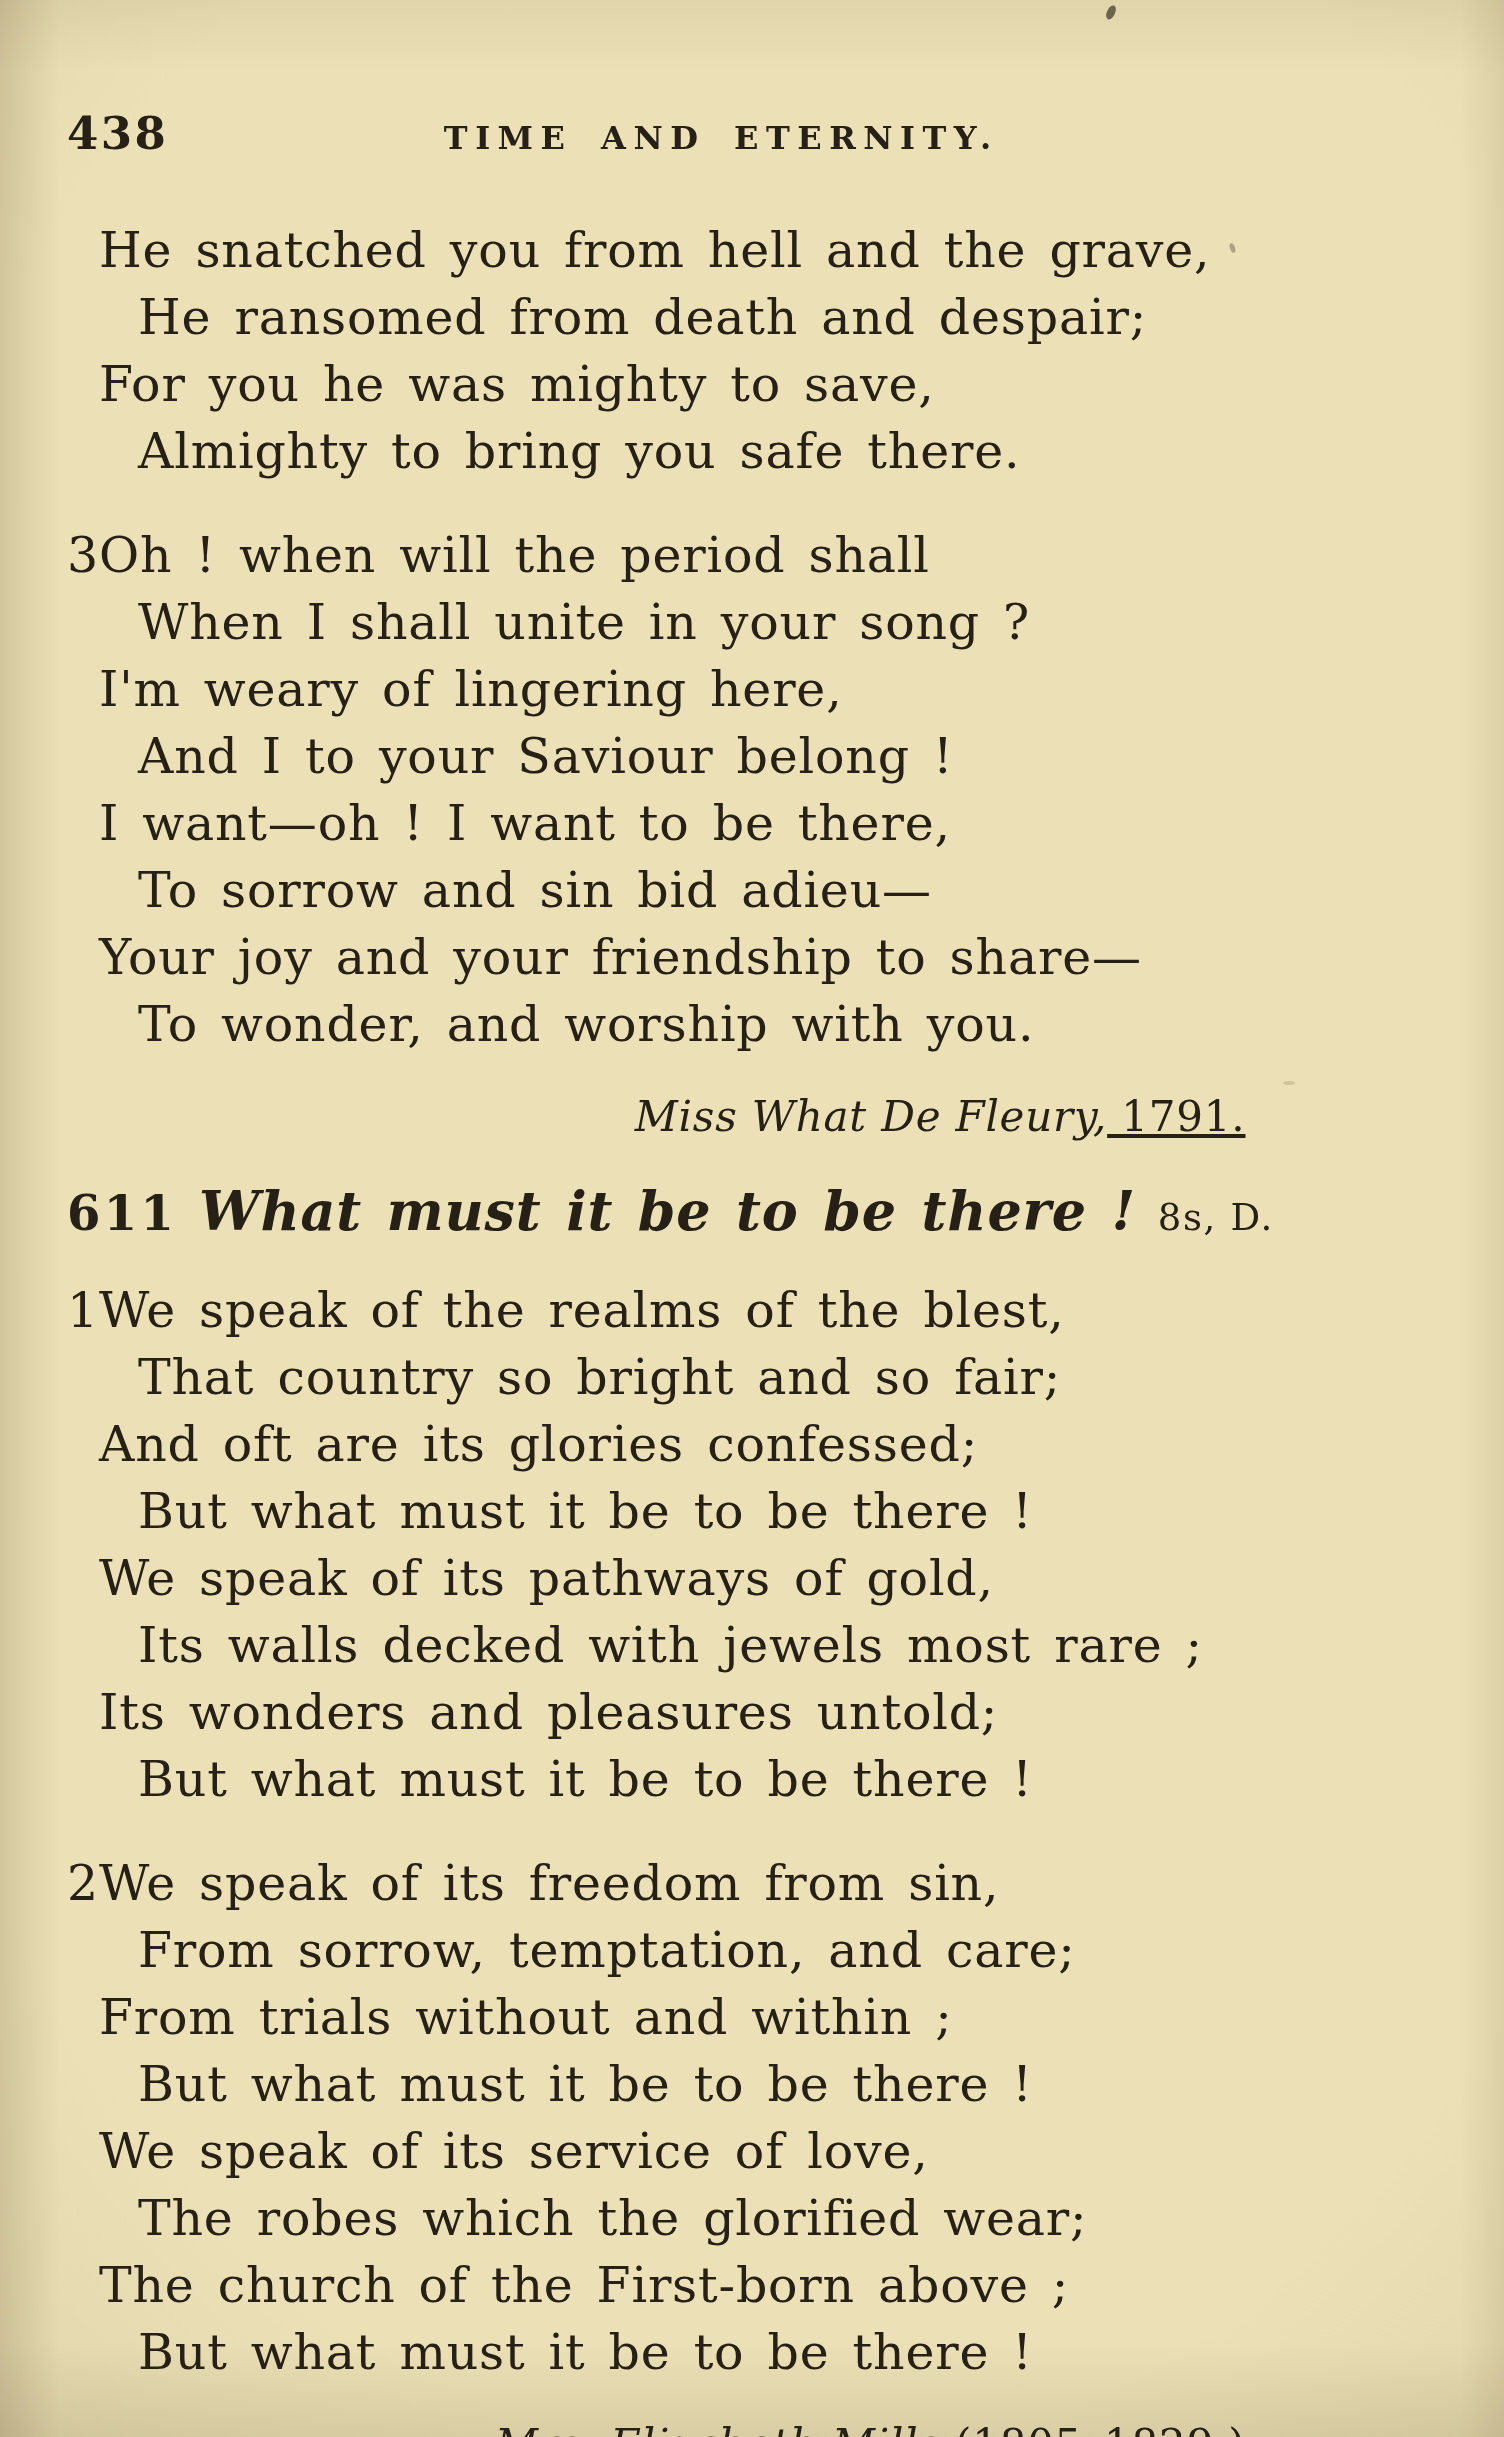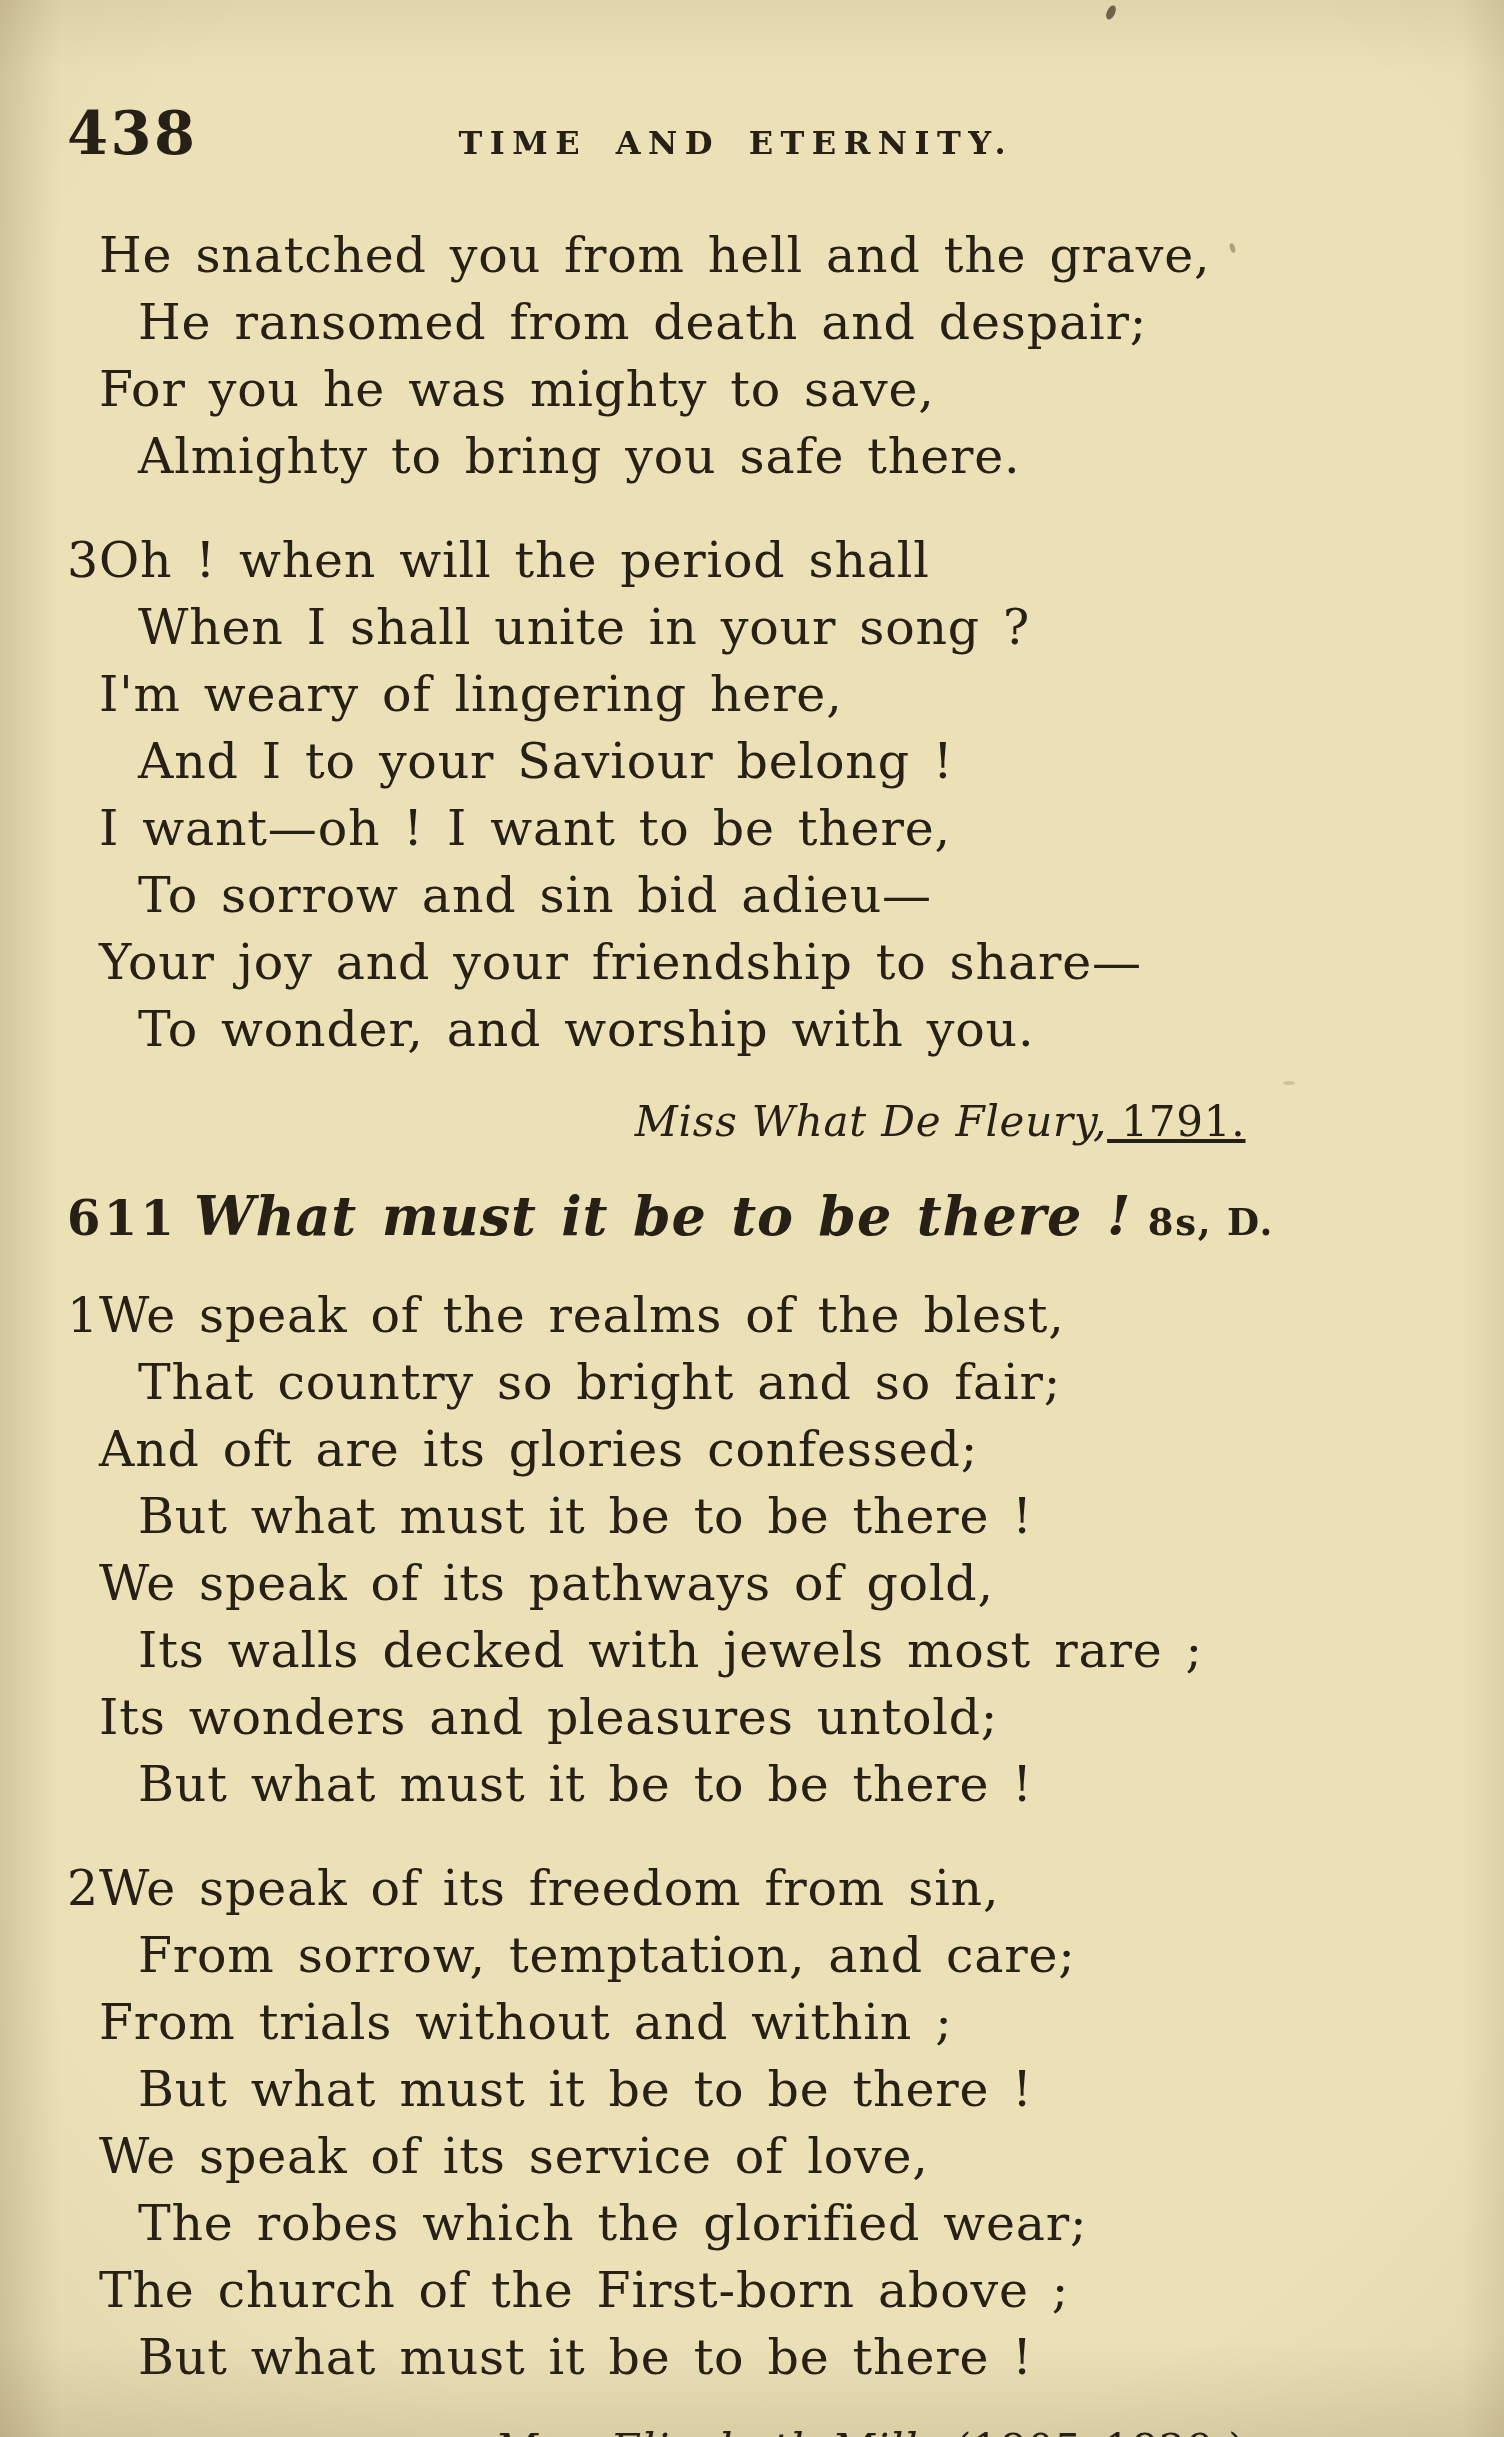--- a/index.html
+++ b/index.html
@@ -25,21 +25,21 @@
   }
 
   .page-header {
     display: flex;
     align-items: baseline;
     line-height: 50px;
     margin-bottom: 54px;
   }
   .page-number {
     font-weight: bold;
-    font-size: 59px;
+    font-size: 45px;
     letter-spacing: 2.5px;
   }
   .running-title {
     flex: 1;
     text-align: center;
     font-weight: bold;
     font-size: 32px;
     letter-spacing: 7.5px;
     word-spacing: 10px;
   }
@@ -84,21 +84,21 @@
   .hymn-title {
     flex: 1;
     text-align: center;
     font-weight: bold;
     font-style: italic;
     font-size: 54px;
     letter-spacing: 0.8px;
     word-spacing: 5px;
   }
   .hymn-meter {
-    font-weight: bold;
+    font-weight: normal;
     font-size: 37px;
     letter-spacing: 1.7px;
     text-align: right;
   }
 
   .speck {
     position: absolute;
     background: #4d4231;
     border-radius: 50%;
   }

